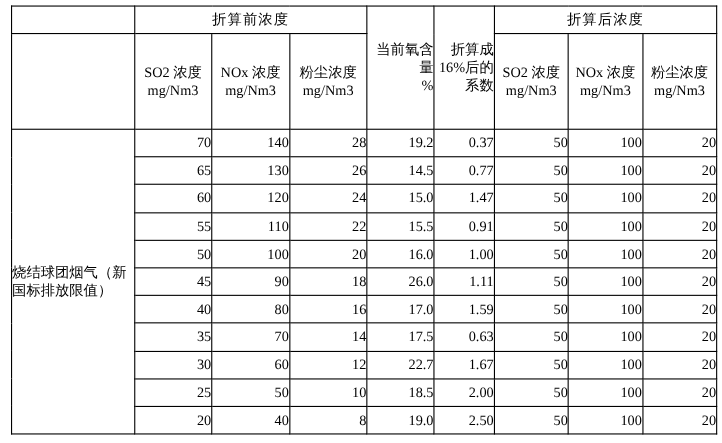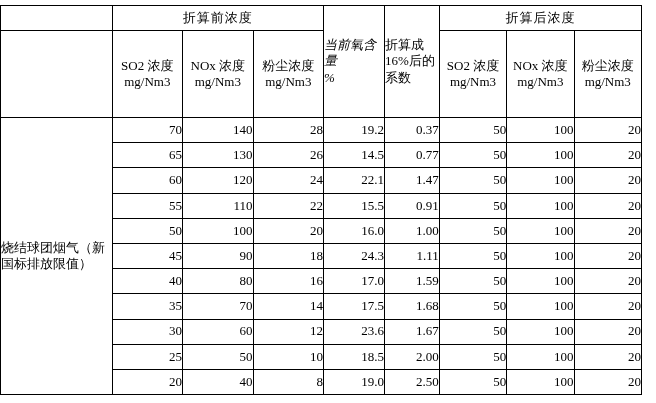--- a/index.html
+++ b/index.html
@@ -17,21 +17,21 @@
   #sheet {
     position: relative;
     width: 656px;
     height: 403px;
     background: #ffffff;
   }
   table.grid {
     border-collapse: collapse;
     table-layout: fixed;
     width: 642px;
-    margin-left: 0;
+    margin-left: 10px;
     margin-top: 5px;
   }
   table.grid td, table.grid th {
     border: 1px solid #000000;
     font-weight: normal;
     padding: 0;
     vertical-align: middle;
     font-size: 13px;
     line-height: 1.25;
   }
@@ -85,25 +85,25 @@
       <col class="c-ox">
       <col class="c-coef">
       <col class="c-a">
         <col class="c-a">
         <col class="c-a">
     </colgroup>
     <tbody>
       <tr>
         <td class="topblank"></td>
         <td class="grouphdr" colspan="3">折算前浓度</td>
-        <td rowspan="2" class="subhdr" style="text-align:left;vertical-align:middle;font-style:italic;">
+        <td rowspan="2" class="subhdr" style="text-align:right;vertical-align:middle;">
           <span class="ln">当前氧含量</span>
           <span class="ln lat">%</span>
         </td>
-        <td rowspan="2" class="subhdr" style="text-align:left;vertical-align:middle;">
+        <td rowspan="2" class="subhdr" style="text-align:right;vertical-align:middle;">
           <span class="ln">折算成16%后的系数</span>
         </td>
         <td class="grouphdr" colspan="3">折算后浓度</td>
       </tr>
       <tr>
         <td class="topblank"></td>
         <td class="subhdr">
           <span class="ln">SO2 浓度</span>
           <span class="ln lat">mg/Nm3</span>
         </td>
@@ -146,21 +146,21 @@
         <td class="num">14.5</td>
         <td class="num">0.77</td>
         <td class="num">50</td>
         <td class="num">100</td>
         <td class="num">20</td>
       </tr>
       <tr>
         <td class="num">60</td>
         <td class="num">120</td>
         <td class="num">24</td>
-        <td class="num">22.1</td>
+        <td class="num">15.0</td>
         <td class="num">1.47</td>
         <td class="num">50</td>
         <td class="num">100</td>
         <td class="num">20</td>
       </tr>
       <tr>
         <td class="num">55</td>
         <td class="num">110</td>
         <td class="num">22</td>
         <td class="num">15.5</td>
@@ -176,51 +176,51 @@
         <td class="num">16.0</td>
         <td class="num">1.00</td>
         <td class="num">50</td>
         <td class="num">100</td>
         <td class="num">20</td>
       </tr>
       <tr>
         <td class="num">45</td>
         <td class="num">90</td>
         <td class="num">18</td>
-        <td class="num">24.3</td>
+        <td class="num">26.0</td>
         <td class="num">1.11</td>
         <td class="num">50</td>
         <td class="num">100</td>
         <td class="num">20</td>
       </tr>
       <tr>
         <td class="num">40</td>
         <td class="num">80</td>
         <td class="num">16</td>
         <td class="num">17.0</td>
         <td class="num">1.59</td>
         <td class="num">50</td>
         <td class="num">100</td>
         <td class="num">20</td>
       </tr>
       <tr>
         <td class="num">35</td>
         <td class="num">70</td>
         <td class="num">14</td>
         <td class="num">17.5</td>
-        <td class="num">1.68</td>
+        <td class="num">0.63</td>
         <td class="num">50</td>
         <td class="num">100</td>
         <td class="num">20</td>
       </tr>
       <tr>
         <td class="num">30</td>
         <td class="num">60</td>
         <td class="num">12</td>
-        <td class="num">23.6</td>
+        <td class="num">22.7</td>
         <td class="num">1.67</td>
         <td class="num">50</td>
         <td class="num">100</td>
         <td class="num">20</td>
       </tr>
       <tr>
         <td class="num">25</td>
         <td class="num">50</td>
         <td class="num">10</td>
         <td class="num">18.5</td>

